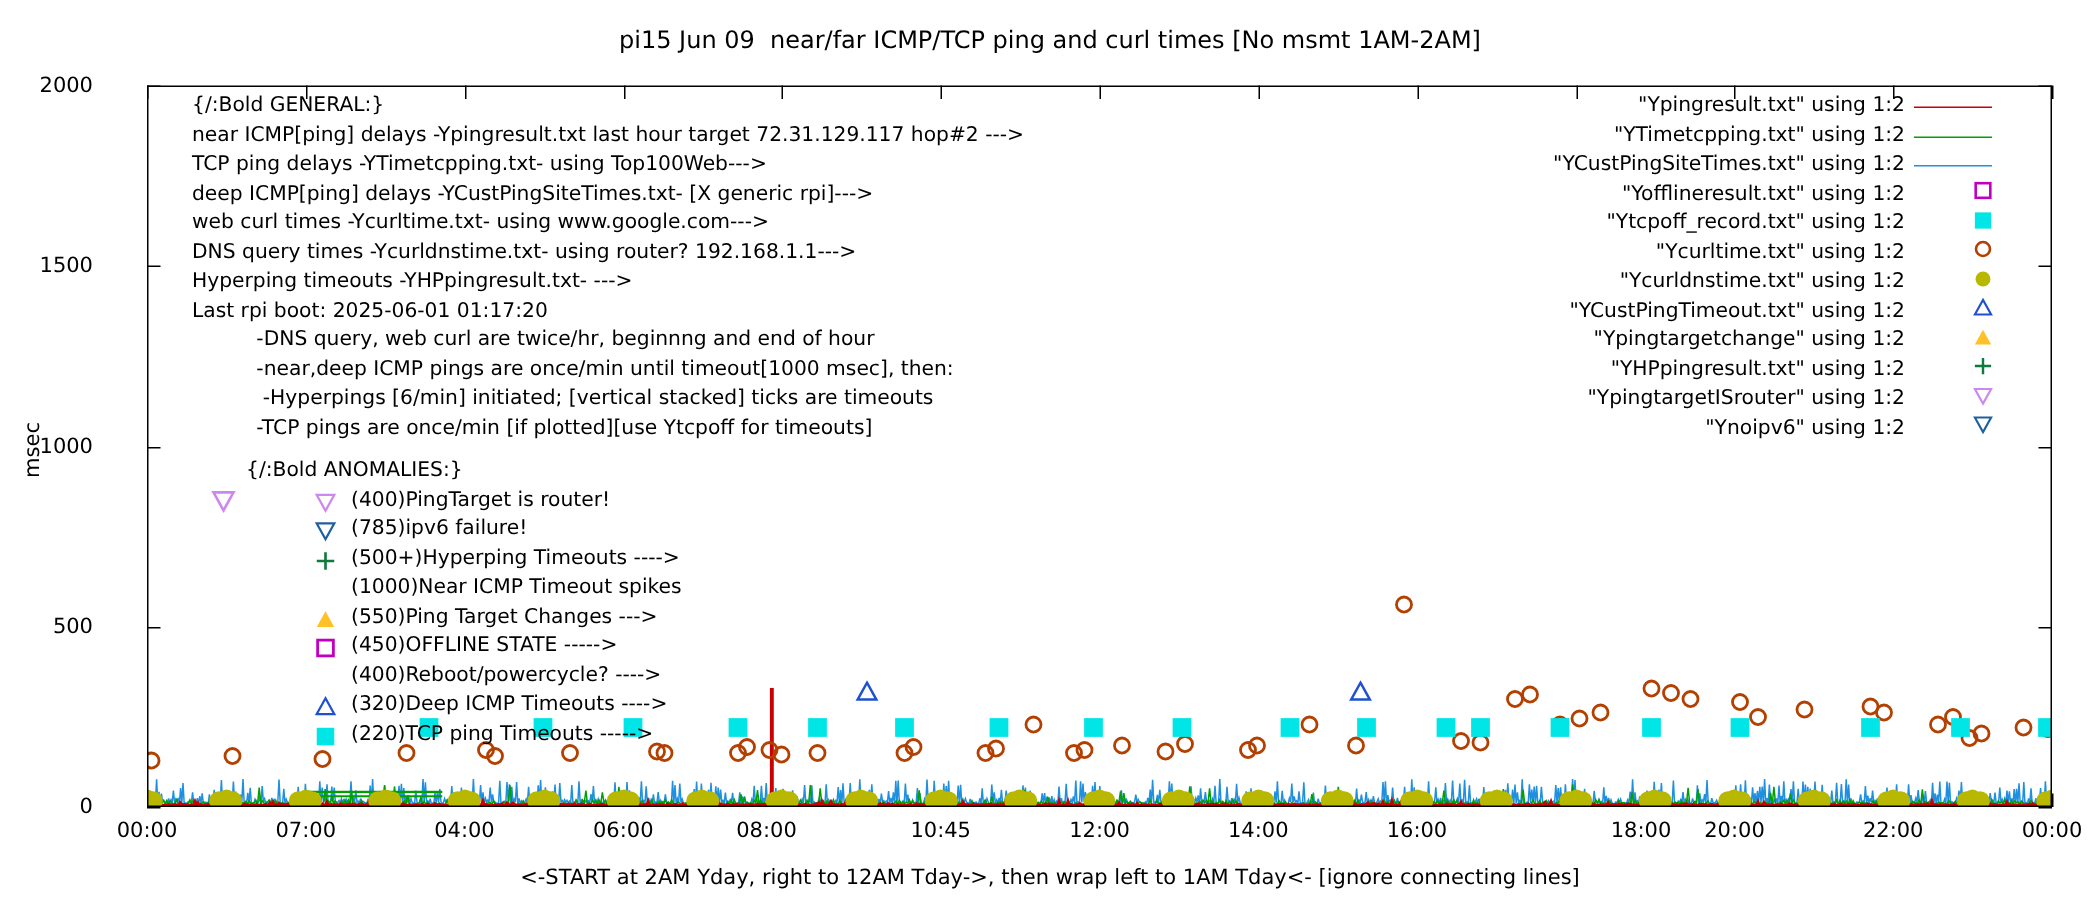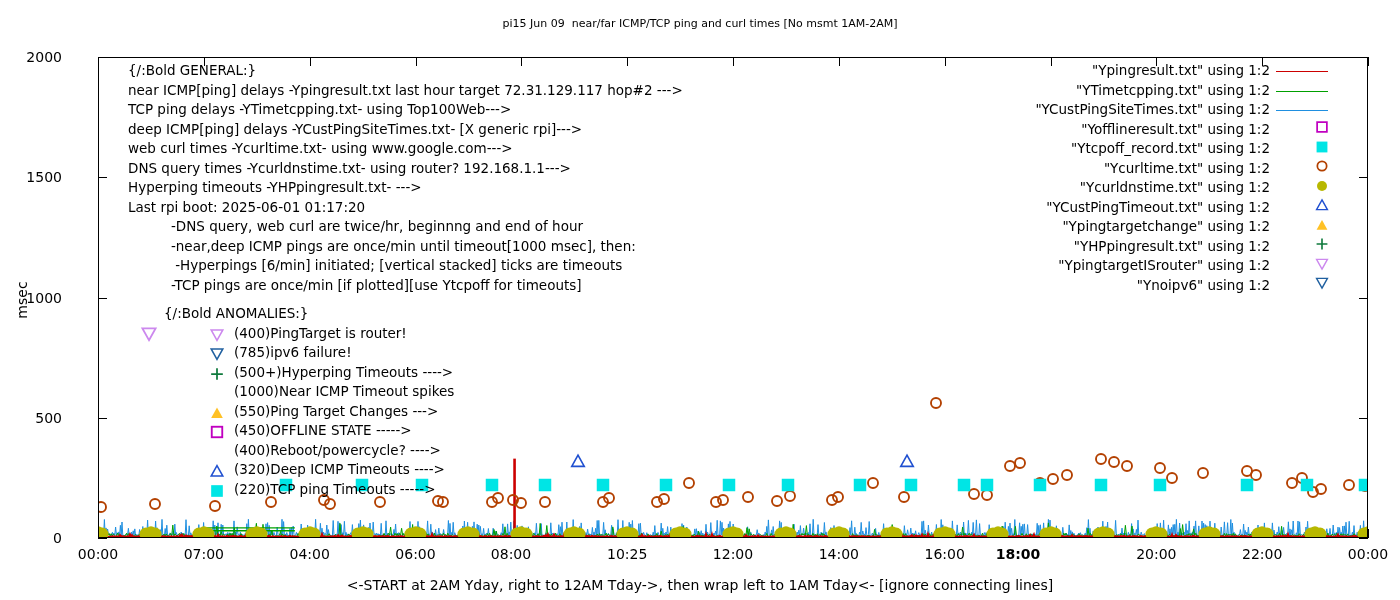--- a/index.html
+++ b/index.html
@@ -3,21 +3,21 @@
 <meta charset="utf-8">
 <style>
   html,body{margin:0;padding:0;background:#ffffff;}
   body{width:1400px;height:600px;overflow:hidden;
        font-family:"DejaVu Sans","Liberation Sans",sans-serif;color:#000;}
   #root{position:relative;width:1400px;height:600px;}
 
   .txt{position:absolute;white-space:pre;font-size:13.5px;line-height:1;color:#000;}
 
   #chart-title{position:absolute;left:0;top:17px;width:1400px;text-align:center;
-               font-size:11px;white-space:pre;}
+               font-size:16px;white-space:pre;}
 
   
   #plot-frame{position:absolute;left:98px;top:57px;width:1270px;height:481px;
               border:1.3px solid #000;box-sizing:border-box;background:transparent;}
   #plot-clip{position:absolute;left:98px;top:57px;width:1270px;height:481px;
              overflow:hidden;}
 
   
   .ytick-label{position:absolute;right:1338px;text-align:right;font-size:14px;
                white-space:pre;transform:translateY(-8px);}
@@ -91,33 +91,33 @@
       <div class="xtick-mark t" style="left: 203.833px;"></div>
       <div class="xtick-label" style="left: 309.667px;">04:00</div>
       <div class="xtick-mark " style="left: 309.667px;"></div>
       <div class="xtick-mark t" style="left: 309.667px;"></div>
       <div class="xtick-label" style="left: 415.5px;">06:00</div>
       <div class="xtick-mark " style="left: 415.5px;"></div>
       <div class="xtick-mark t" style="left: 415.5px;"></div>
       <div class="xtick-label" style="left: 511px;">08:00</div>
       <div class="xtick-mark " style="left: 521.333px;"></div>
       <div class="xtick-mark t" style="left: 521.333px;"></div>
-      <div class="xtick-label" style="left: 627.167px;">10:25</div>
+      <div class="xtick-label" style="left: 627.167px;">10:45</div>
       <div class="xtick-mark " style="left: 627.167px;"></div>
       <div class="xtick-mark t" style="left: 627.167px;"></div>
       <div class="xtick-label" style="left: 733px;">12:00</div>
       <div class="xtick-mark " style="left: 733px;"></div>
       <div class="xtick-mark t" style="left: 733px;"></div>
       <div class="xtick-label" style="left: 838.833px;">14:00</div>
       <div class="xtick-mark " style="left: 838.833px;"></div>
       <div class="xtick-mark t" style="left: 838.833px;"></div>
       <div class="xtick-label" style="left: 944.667px;">16:00</div>
       <div class="xtick-mark " style="left: 944.667px;"></div>
       <div class="xtick-mark t" style="left: 944.667px;"></div>
-      <div class="xtick-label" style="left: 1018px; font-weight: bold;">18:00</div>
+      <div class="xtick-label" style="left: 1094px;">18:00</div>
       <div class="xtick-mark " style="left: 1050.5px;"></div>
       <div class="xtick-mark t" style="left: 1050.5px;"></div>
       <div class="xtick-label" style="left: 1156.33px;">20:00</div>
       <div class="xtick-mark " style="left: 1156.33px;"></div>
       <div class="xtick-mark t" style="left: 1156.33px;"></div>
       <div class="xtick-label" style="left: 1262.17px;">22:00</div>
       <div class="xtick-mark " style="left: 1262.17px;"></div>
       <div class="xtick-mark t" style="left: 1262.17px;"></div>
       <div class="xtick-label" style="left: 1368px;">00:00</div>
       <div class="xtick-mark " style="left: 1368px;"></div>

